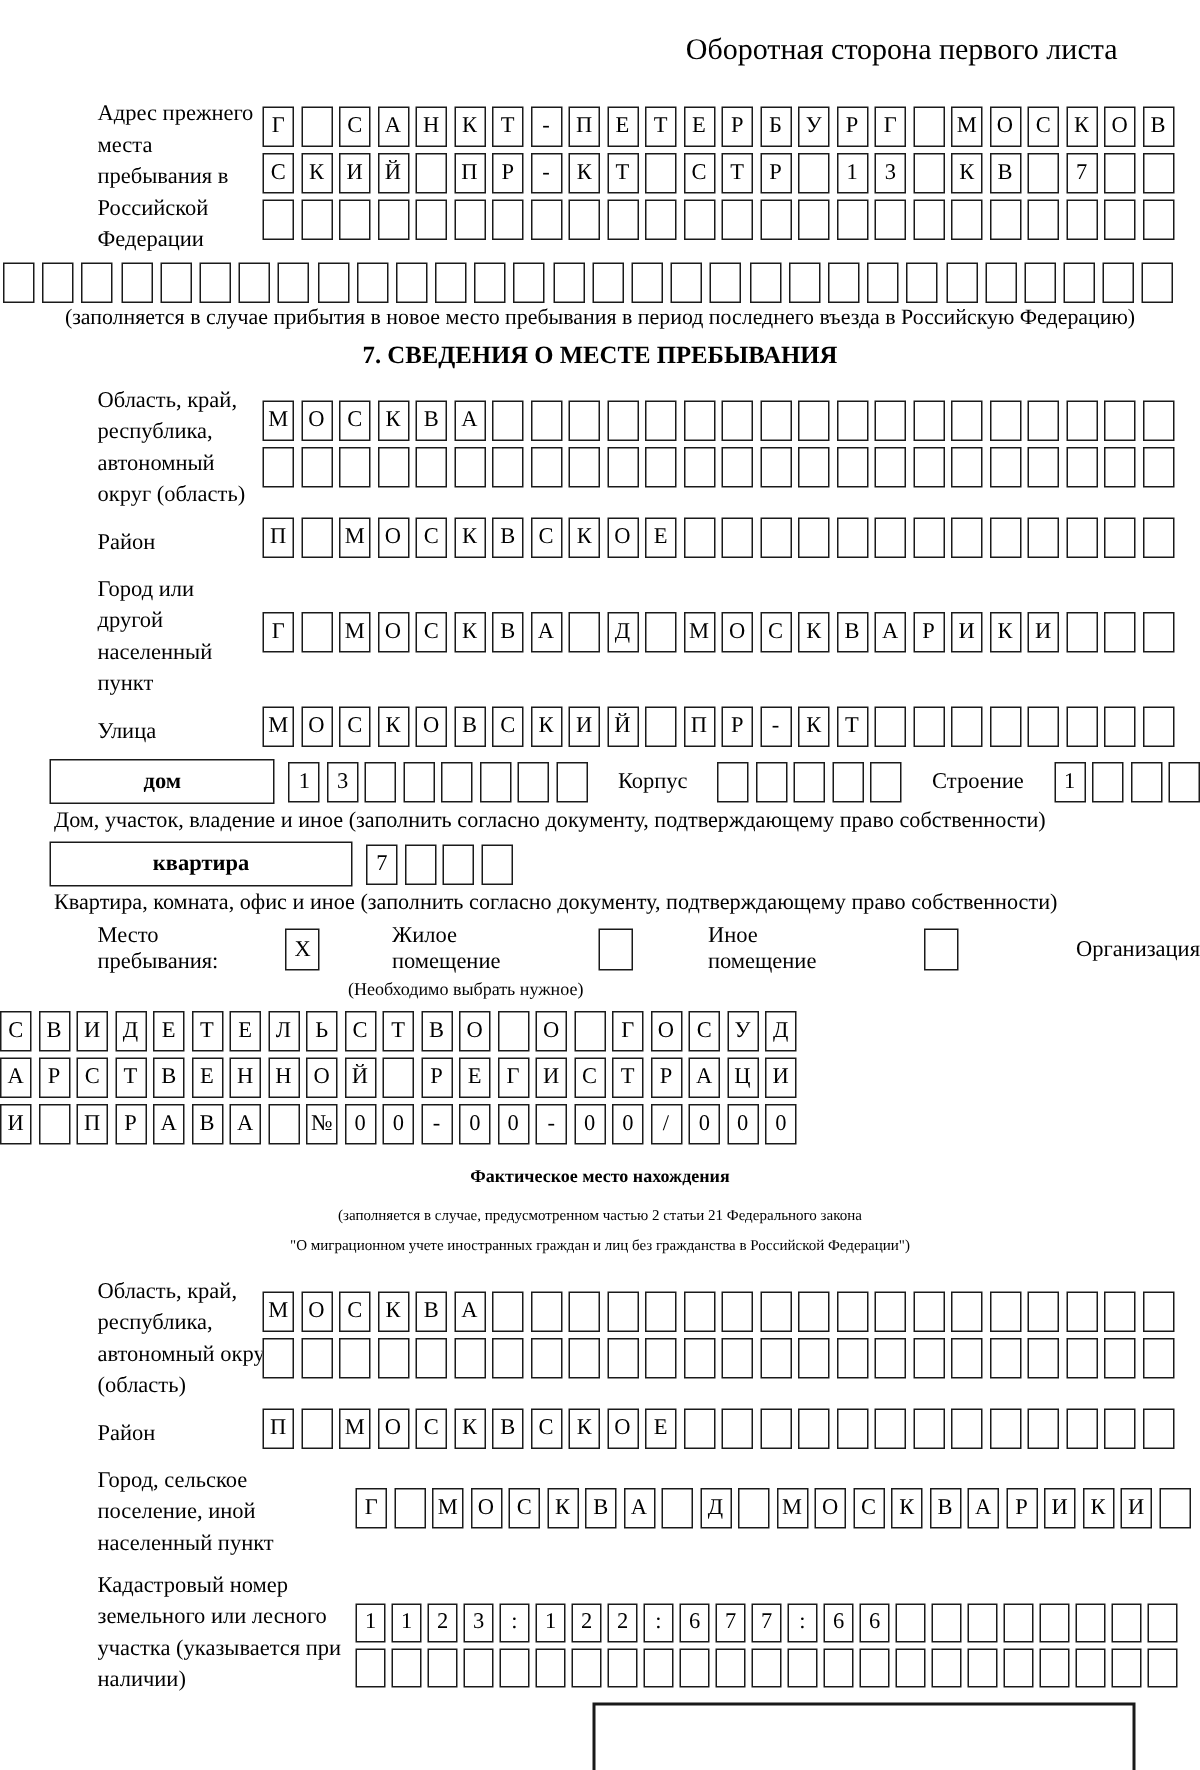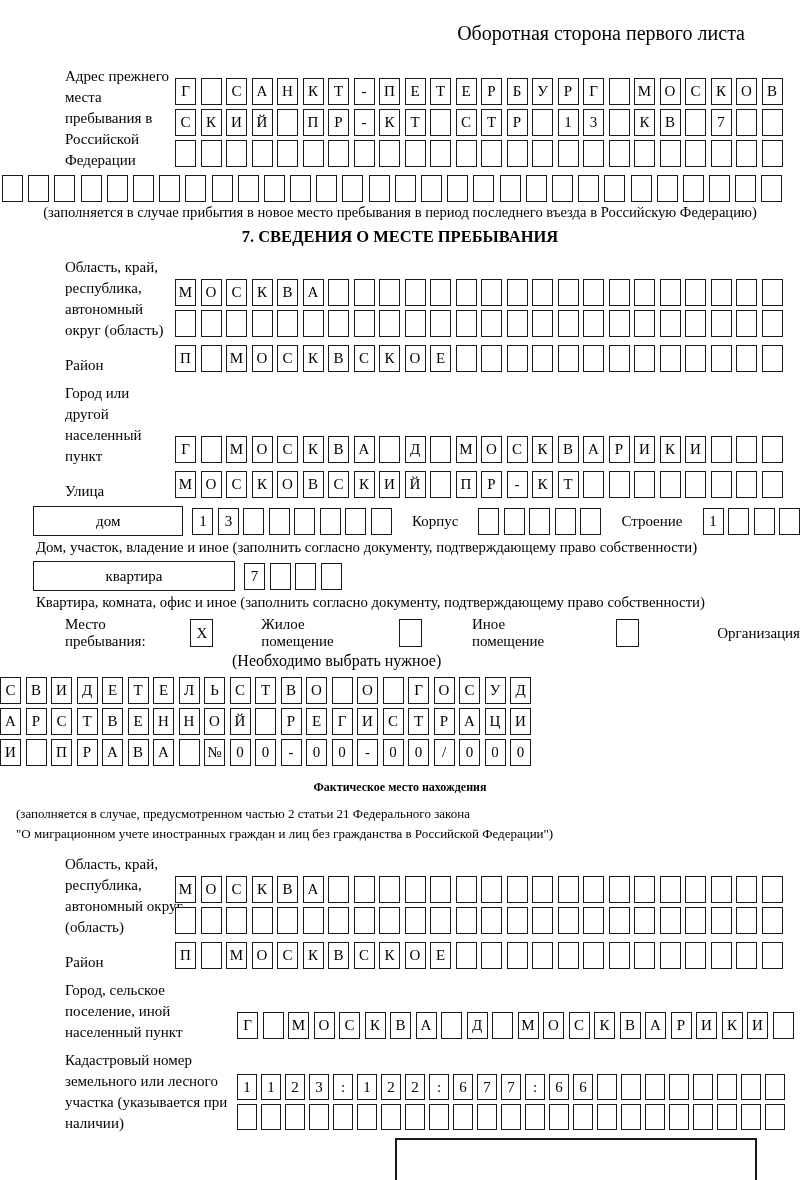--- a/index.html
+++ b/index.html
@@ -10,21 +10,21 @@
     font-size:15px;
     overflow:hidden;
   }
   .corner-note{
     text-align:right;
     padding:22px 55px 0 0;
     font-size:20px;
     margin-bottom:18px;
   }
   
-  .frow{display:flex;align-items:flex-end;margin-bottom:4px;}
+  .frow{display:flex;align-items:center;margin-bottom:4px;}
   .flabel{flex:none;line-height:21px;padding-top:3px;}
   .ml65{margin-left:65px;}
   .w-addr{width:110px;}
   .w-obl{width:110px;}
   .w-raion{width:110px;}
   .w-gorod{width:110px;}
   .w-ulitsa{width:110px;}
   .w-doc{width:185px;}
   .w-obl2{width:130px;margin-right:-20px;}
   .w-gorod2{width:172px;}
@@ -38,40 +38,41 @@
     width:21px;height:27px;
     border:1.6px solid #1a1a1a;
     display:flex;align-items:center;justify-content:center;
     font-size:15px;background:#fff;
   }
   .boxrow.sm .cell{width:20px;height:26px;}
   .overflow-row{margin:0 0 2px 2px;}
   .note-center{text-align:center;font-size:14.6px;margin:2px 0 6px 0;}
   .sec-title{text-align:center;font-weight:bold;font-size:16.5px;margin:6px 0 7px 0;}
   .sub-title{text-align:center;font-weight:bold;font-size:12px;margin:10px 0 9px 0;}
-  .sub-note{font-size:13px;line-height:20px;margin-bottom:7px;padding-left:16px;}
+  .sub-note{text-align:center;font-size:10px;line-height:20px;margin-bottom:7px;}
   
   .inline-row{display:flex;align-items:center;margin-left:33px;margin-bottom:3px;}
   .widebox{
     box-sizing:border-box;border:1.6px solid #1a1a1a;height:30px;
     display:flex;align-items:center;justify-content:center;background:#fff;
     font-size:15px;
+    font-weight:bold;
   }
   .wb-dom{width:166px;margin-right:9px;}
   .wb-kv{width:202px;margin-right:9px;}
   .inline-label{margin:0 20px;}
   .small-note{margin:1px 0 5px 36px;font-size:14.8px;}
   
   .mesto-row{display:flex;align-items:center;margin-left:65px;margin-top:3px;gap:36px;}
   .checkbox{
     flex:none;box-sizing:border-box;width:23px;height:28px;
     border:1.6px solid #1a1a1a;display:flex;align-items:center;justify-content:center;
     font-size:15px;background:#fff;
   }
-  .mesto-note{margin:2px 0 7px 232px;font-size:16px;}
+  .mesto-note{margin:2px 0 7px 232px;font-size:12px;}
   
   .stamp-wrap{margin-top:2px;}
   .stamp-box{
     box-sizing:border-box;margin-left:395px;width:362px;height:172px;
     border:2px solid #1a1a1a;background:#fff;
   }
 </style>
 </head>
 <body>
 

